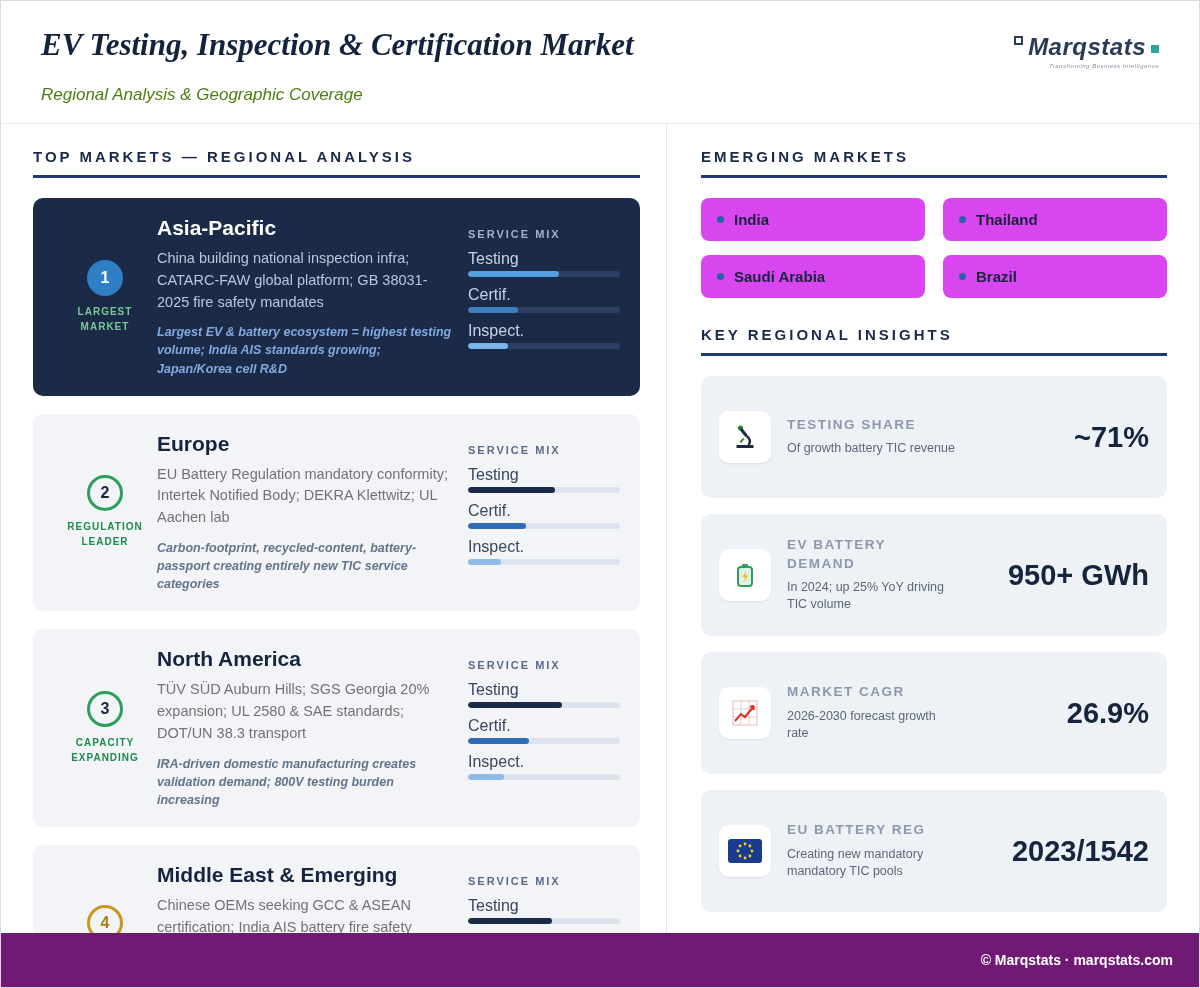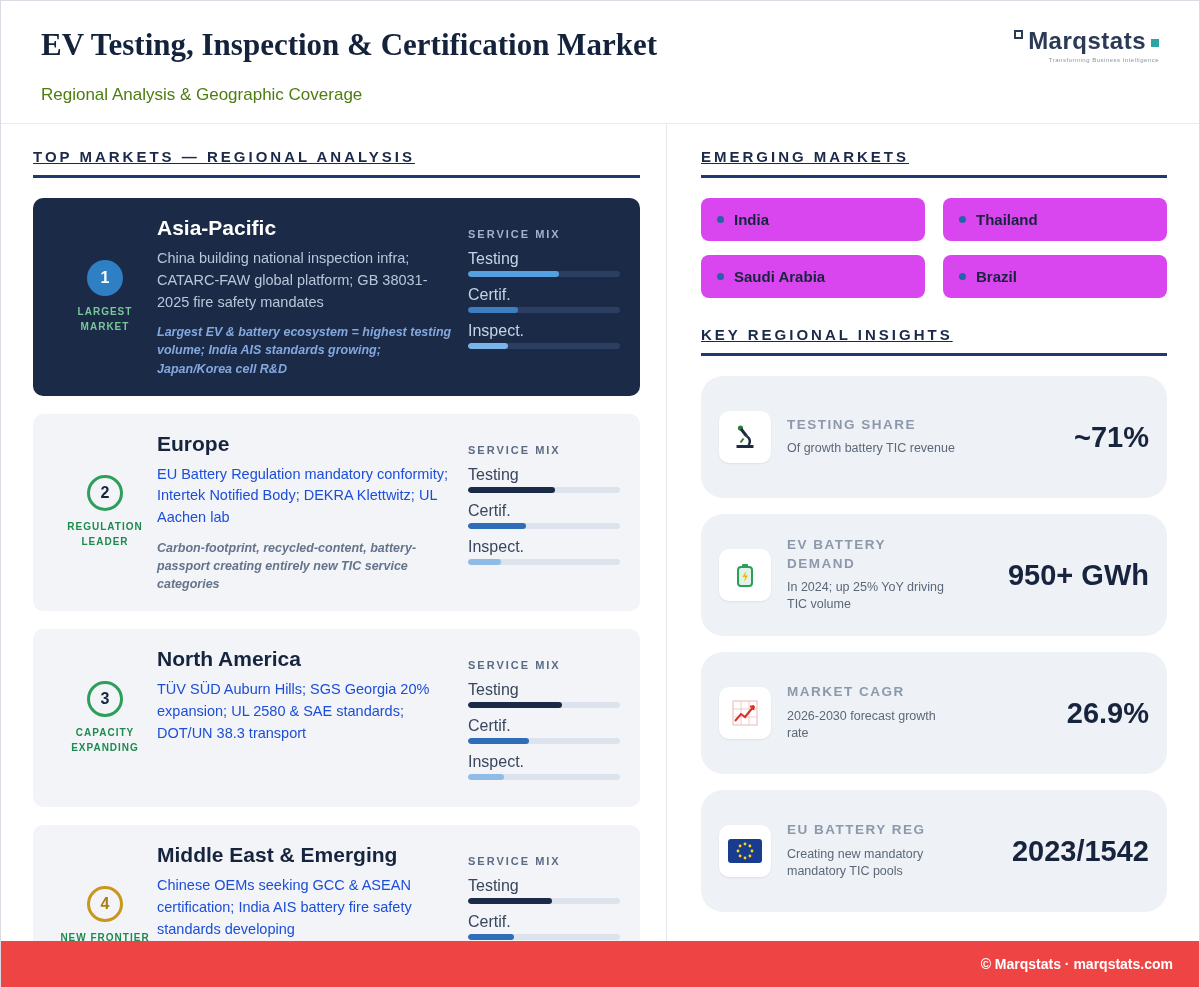--- a/index.html
+++ b/index.html
@@ -2,57 +2,57 @@
 <html><head>
 <meta charset="utf-8">
 <style>
   * { margin:0; padding:0; box-sizing:border-box; }
   body { background:#e9ebee; font-family:"Liberation Sans", sans-serif; }
   .page { width:1200px; height:988px; margin:0 auto; background:#ffffff;
           border:1px solid #d8dce2; position:relative; overflow:hidden; display:flex; flex-direction:column; }
 
   
   .header { display:flex; justify-content:space-between; align-items:flex-start;
-            padding:26px 40px 18px 40px; border-bottom:1px solid #e8ebef; }
+            padding:26px 40px 18px 40px; border-bottom:1px solid #e8ebef;font-style:italic; }
   .title { font-family:"Liberation Serif", serif; font-weight:700; font-size:31px; color:#14223c; }
   .subtitle { font-size:17px; color:#4d7c0f; margin-top:22px; }
-  .logo { text-align:right; }
+  .logo { text-align:right; margin-top:6px; }
   .logo-row { display:flex; align-items:flex-start; gap:5px; justify-content:flex-end; }
   .logo-sq { width:9px; height:9px; border:2px solid #2b3a55; display:inline-block; margin-top:3px; }
   .logo-text { font-size:24px; font-weight:700; color:#2b3a55; letter-spacing:0.5px; }
   .logo-sq2 { width:8px; height:8px; background:#2fa3a0; display:inline-block; margin-top:12px; }
   .logo-tag { font-size:6px; color:#8a93a3; margin-top:2px; letter-spacing:0.5px; }
 
   
   .main { display:flex; flex:1; min-height:0; }
   .col-left { width:666px; border-right:1px solid #e4e7ec; padding:24px 26px 10px 32px; }
   .col-right { flex:1; padding:24px 32px 10px 34px; }
 
   .section-heading { font-size:15px; font-weight:700; letter-spacing:3px; color:#1b2a4a;
-                     border-bottom:3px solid #1e3a6e; padding-bottom:10px; margin-bottom:20px;text-decoration:underline; }
+                     border-bottom:3px solid #1e3a6e; padding-bottom:10px; margin-bottom:20px; }
 
   
   .market-card { display:flex; background:#f2f4f8; border-radius:10px; padding:18px 20px;
                  margin-bottom:18px; min-height:160px; }
   .market-card.dark { background:#1b2a47; }
   .badge-col { width:104px; display:flex; flex-direction:column; align-items:center;
                justify-content:center; flex-shrink:0; }
   .rank-circle { width:36px; height:36px; border-radius:50%; display:flex; align-items:center;
                  justify-content:center; font-weight:700; font-size:16px; margin-bottom:8px; }
   .m0 .rank-circle { background:#2f7fc4; color:#ffffff; }
   .m1 .rank-circle, .m2 .rank-circle { border:3px solid #2e9e5b; color:#16243d; }
   .m3 .rank-circle { border:3px solid #c9971c; color:#a97f13; }
   .badge-label { font-size:10px; font-weight:700; letter-spacing:1px; text-align:center;
                  line-height:1.5; color:#1d8a4e; }
   .m0 .badge-label { color:#79c79a; }
 
   .text-col { flex:1; padding-right:14px; }
   .market-name { font-size:21px; font-weight:700; color:#16243d; margin-bottom:8px; }
   .dark .market-name { color:#ffffff; }
-  .market-desc { font-size:14.5px; line-height:1.5; color:#1d4ed8; }
+  .market-desc { font-size:14.5px; line-height:1.5; color:#737373; }
   .dark .market-desc { color:#b9c6da; }
   .market-note { font-size:12.5px; line-height:1.45; font-style:italic; font-weight:700;
                  color:#64748b; margin-top:10px; }
   .dark .market-note { color:#82a8de; }
 
   .mix-col { width:152px; flex-shrink:0; padding-top:12px; }
   .mix-heading { font-size:11px; font-weight:700; letter-spacing:2px; color:#5b6b85; margin-bottom:10px; }
   .dark .mix-heading { color:#9fb3d1; }
   .mix-label { font-size:16px; color:#39465c; margin-bottom:3px; }
   .dark .mix-label { color:#c6d3e6; }
@@ -66,33 +66,33 @@
   .dark .mix-fill.f1 { background:#3d7fc1; }
   .dark .mix-fill.f2 { background:#7ab4e8; }
 
   
   .chips { display:grid; grid-template-columns:1fr 1fr; gap:14px 18px; margin-bottom:28px; }
   .chip { background:#d946ef; border-radius:8px; padding:13px 16px; display:flex;
           align-items:center; gap:10px; }
   .chip-dot { width:7px; height:7px; border-radius:50%; background:#2563a8; flex-shrink:0; }
   .chip-label { font-size:15px; font-weight:700; color:#16243d; }
 
-  .insight-card { background:#eef1f6; border-radius:22px; padding:20px 18px; display:flex;
+  .insight-card { background:#eef1f6; border-radius:10px; padding:20px 18px; display:flex;
                   align-items:center; margin-bottom:16px; min-height:122px; }
   .icon-box { width:52px; height:52px; background:#ffffff; border-radius:10px; display:flex;
               align-items:center; justify-content:center; margin-right:16px; flex-shrink:0;
               box-shadow:0 1px 2px rgba(20,34,60,0.08); }
   .insight-text { width:168px; flex-shrink:0; }
   .insight-title { font-size:13.5px; font-weight:700; letter-spacing:1.5px; color:#8d99ab;
                    line-height:1.35; margin-bottom:6px; }
   .insight-sub { font-size:12.5px; color:#5c6878; line-height:1.4; }
   .insight-value { margin-left:auto; font-size:29px; font-weight:700; color:#16243d; white-space:nowrap; }
 
   
-  .footer { height:46px; background:#ef4444; display:flex; align-items:center;
+  .footer { height:54px; background:#701a75; display:flex; align-items:center;
             justify-content:flex-end; padding-right:26px; }
   .footer-text { color:#ffffff; font-size:14px; font-weight:700; }
 </style>
 </head>
 <body>
 
 <div class="page">
 
   <div class="header">
     <div>
@@ -169,20 +169,21 @@
       </div>
 
       <div class="market-card m2">
         <div class="badge-col">
           <div class="rank-circle">3</div>
           <div class="badge-label">CAPACITY EXPANDING</div>
         </div>
         <div class="text-col">
           <div class="market-name">North America</div>
           <div class="market-desc">TÜV SÜD Auburn Hills; SGS Georgia 20% expansion; UL 2580 &amp; SAE standards; DOT/UN 38.3 transport</div>
+          <div class="market-note">IRA-driven domestic manufacturing creates validation demand; 800V testing burden increasing</div>
         </div>
         <div class="mix-col">
           <div class="mix-heading">SERVICE MIX</div>
           <div class="mix-label">Testing</div>
           <div class="mix-track">
               <div class="mix-fill f0" style="width: 62%;"></div>
             </div>
           <div class="mix-label">Certif.</div>
           <div class="mix-track">
               <div class="mix-fill f1" style="width: 40%;"></div>

